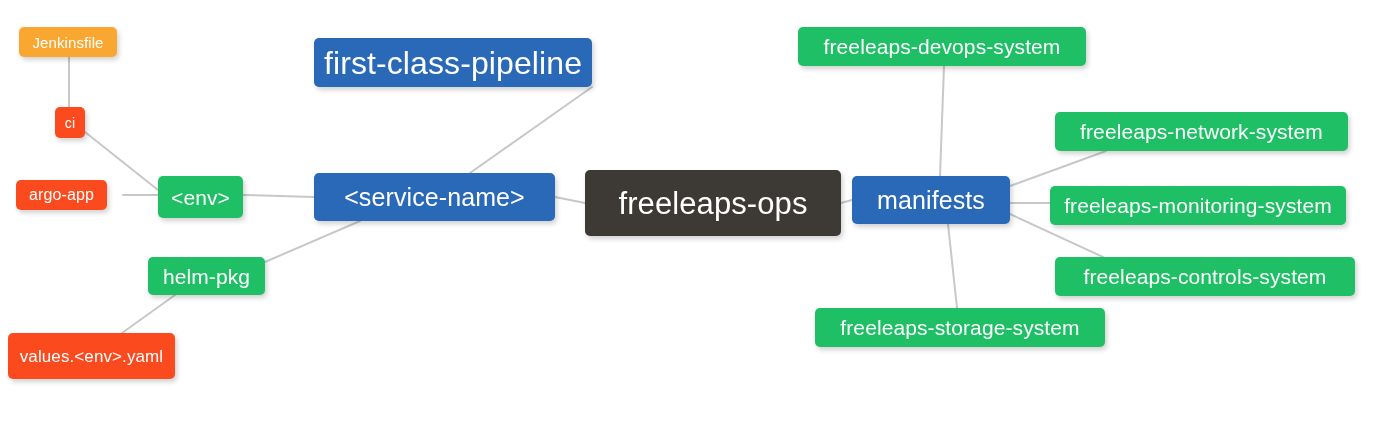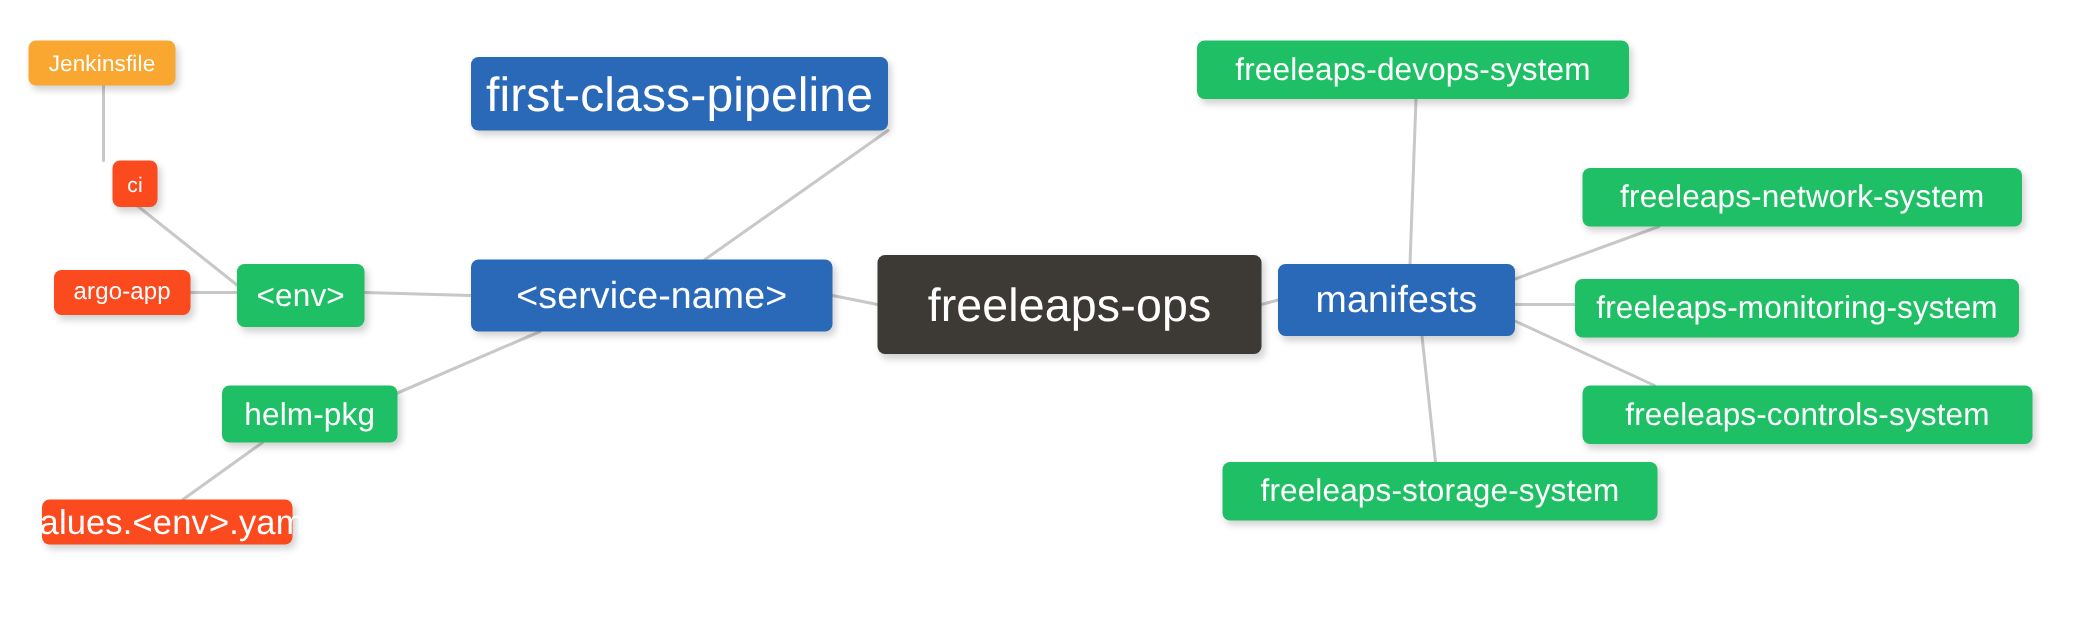--- a/index.html
+++ b/index.html
@@ -37,21 +37,21 @@
     border-radius: 5px;
     box-shadow: 2px 3px 5px rgba(0,0,0,0.18);
     line-height: 1;
     letter-spacing: 0.1px;
     z-index: 5;
   }
   .n-root    { background: #3d3935; }
   .n-blue    { background: #2a68b8; }
   .n-green   { background: #1fc065; }
   .n-orange  { background: #faa732; }
-  .n-red     { background: #fb4a1e; margin-left: 20px; }
+  .n-red     { background: #fb4a1e; }
 </style>
 </head>
 <body>
 
 <div id="canvas">
   <svg id="links" viewBox="0 0 1390 421" xmlns="http://www.w3.org/2000/svg">
       <line x1="585" y1="203" x2="555" y2="197" stroke="#c8c8c8" stroke-width="2" stroke-linecap="round"></line>
       <line x1="841" y1="203" x2="852" y2="200" stroke="#c8c8c8" stroke-width="2" stroke-linecap="round"></line>
       <line x1="592" y1="87" x2="470" y2="173" stroke="#c8c8c8" stroke-width="2" stroke-linecap="round"></line>
       <line x1="314" y1="197" x2="243" y2="195" stroke="#c8c8c8" stroke-width="2" stroke-linecap="round"></line>
@@ -84,21 +84,21 @@
       </div>
       <div class="node n-green" style="left: 148px; top: 257px; width: 117px; height: 38px; font-size: 21px; background: rgb(31, 192, 101); color: rgb(255, 255, 255);">
         <span>helm-pkg</span>
       </div>
       <div class="node n-red" style="left: 55px; top: 107px; width: 30px; height: 31px; font-size: 14px; background: rgb(251, 74, 30); color: rgb(255, 255, 255);">
         <span>ci</span>
       </div>
       <div class="node n-red" style="left: 16px; top: 180px; width: 91px; height: 30px; font-size: 16px; background: rgb(251, 74, 30); color: rgb(255, 255, 255);">
         <span>argo-app</span>
       </div>
-      <div class="node n-red" style="left: 8px; top: 333px; width: 167px; height: 30px; font-size: 23px; background: rgb(251, 74, 30); color: rgb(255, 255, 255);">
+      <div class="node n-red" style="left: 8px; top: 333px; width: 167px; height: 46px; font-size: 17px; background: rgb(251, 74, 30); color: rgb(255, 255, 255);">
         <span>values.&lt;env&gt;.yaml</span>
       </div>
       <div class="node n-orange" style="left: 19px; top: 27px; width: 98px; height: 30px; font-size: 15px; background: rgb(250, 167, 50); color: rgb(255, 255, 255);">
         <span>Jenkinsfile</span>
       </div>
       <div class="node n-green" style="left: 798px; top: 27px; width: 288px; height: 39px; font-size: 21px; background: rgb(31, 192, 101); color: rgb(255, 255, 255);">
         <span>freeleaps-devops-system</span>
       </div>
       <div class="node n-green" style="left: 1055px; top: 112px; width: 293px; height: 39px; font-size: 21px; background: rgb(31, 192, 101); color: rgb(255, 255, 255);">
         <span>freeleaps-network-system</span>

